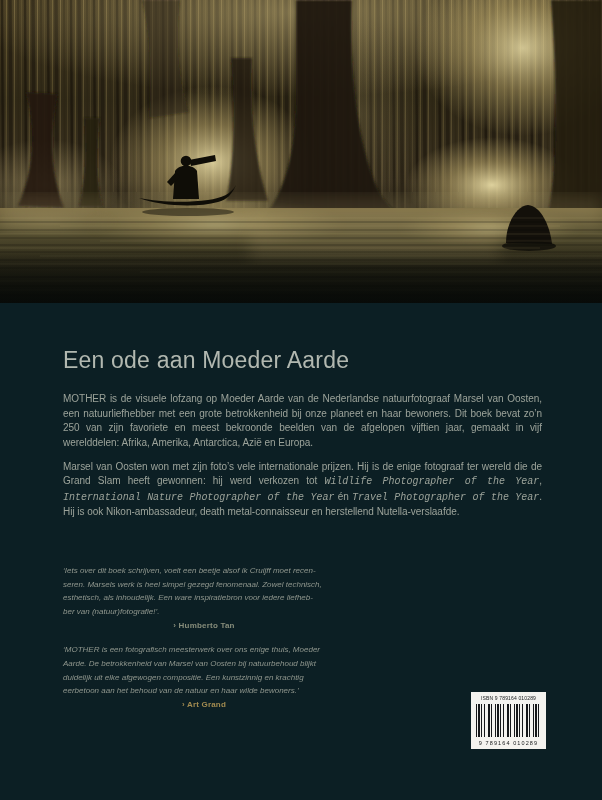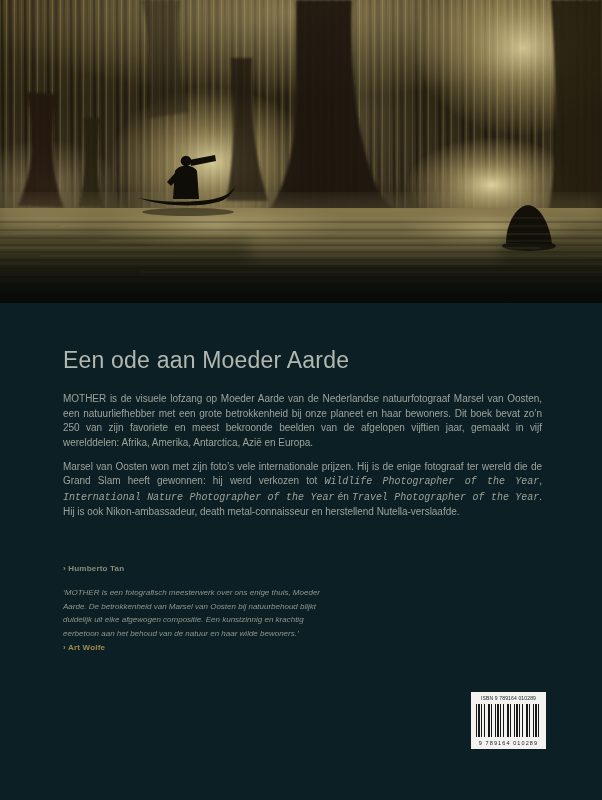--- a/index.html
+++ b/index.html
@@ -22,21 +22,21 @@
     margin:0 0 9px 0;font-size:10px;line-height:14.6px;letter-spacing:-.03px;
     color:#9ca39a;text-align:justify;
   }
   p.body .it{font-style:italic;font-family:Liberation Mono, monospace;}
   .quotes{margin-top:44px;width:296px;}
   .quote{
     margin:0;font-size:8px;line-height:13.8px;font-style:italic;
     color:#8f968d;white-space:pre-line;
   }
   .attr{
-    margin:2px 14px 0 0;font-size:8px;font-weight:700;text-align:left;
+    margin:2px 14px 0 0;font-size:8px;font-weight:700;text-align:center;
     letter-spacing:.2px;
   }
   .attr-1{color:#878d7b;margin-bottom:13px;}
   .attr-2{color:#a18a50;}
   
   .barcode{
     position:absolute;left:471px;top:692px;width:75px;height:57px;
     background:#f4f3ef;box-sizing:border-box;padding:3px 4px 2px;
     display:flex;flex-direction:column;align-items:center;justify-content:space-between;
   }
@@ -181,26 +181,30 @@
     </svg>
   </div>
 
   <div class="content">
     <h1 class="title">Een ode aan Moeder Aarde</h1>
 
     <p class="body">MOTHER is de visuele lofzang op Moeder Aarde van de Nederlandse natuurfotograaf Marsel van Oosten, een natuurliefhebber met een grote betrokkenheid bij onze planeet en haar bewoners. Dit boek bevat zo’n 250 van zijn favoriete en meest bekroonde beelden van de afgelopen vijftien jaar, gemaakt in vijf werelddelen: Afrika, Amerika, Antarctica, Azië en Europa.</p>
     <p class="body"><span>Marsel van Oosten won met zijn foto’s vele internationale prijzen. Hij is de enige fotograaf ter wereld die de Grand Slam heeft gewonnen: hij werd verkozen tot </span><span class="it">Wildlife Photographer of the Year</span><span>, </span><span class="it">International Nature Photographer of the Year</span><span> én </span><span class="it">Travel Photographer of the Year</span><span>. Hij is ook Nikon-ambassadeur, death metal-connaisseur en herstellend Nutella-verslaafde.</span></p>
 
     <div class="quotes">
+      <p class="quote">‘Iets over dit boek schrijven, voelt een beetje alsof ik Cruijff moet recen-
+seren. Marsels werk is heel simpel gezegd fenomenaal. Zowel technisch,
+esthetisch, als inhoudelijk. Een ware inspiratiebron voor iedere liefheb-
+ber van (natuur)fotografie!’.</p>
       <div class="attr attr-1">› Humberto Tan</div>
       <p class="quote">‘MOTHER is een fotografisch meesterwerk over ons enige thuis, Moeder
 Aarde. De betrokkenheid van Marsel van Oosten bij natuurbehoud blijkt
 duidelijk uit elke afgewogen compositie. Een kunstzinnig en krachtig
 eerbetoon aan het behoud van de natuur en haar wilde bewoners.’</p>
-      <div class="attr attr-2">› Art Wolfe</div>
+      <div class="attr attr-2">› Art Grand</div>
     </div>
   </div>
 
   <div class="barcode">
     <div class="isbn-label">ISBN 9 789164 010289</div>
     <div class="bars"></div>
     <div class="digits">9 789164 010289</div>
   </div>
 
 </div>

